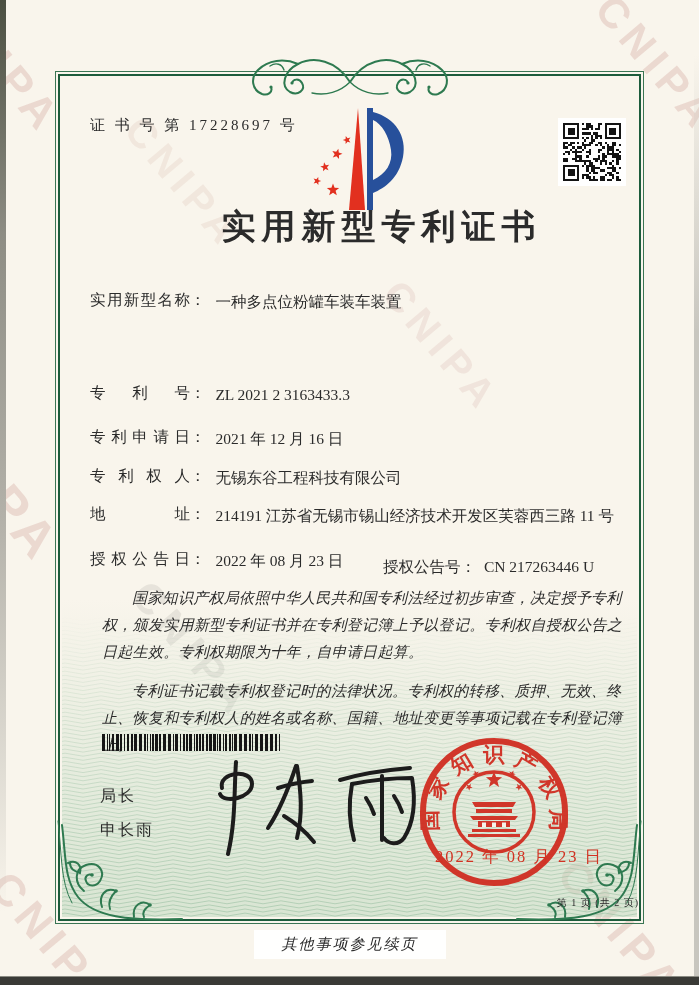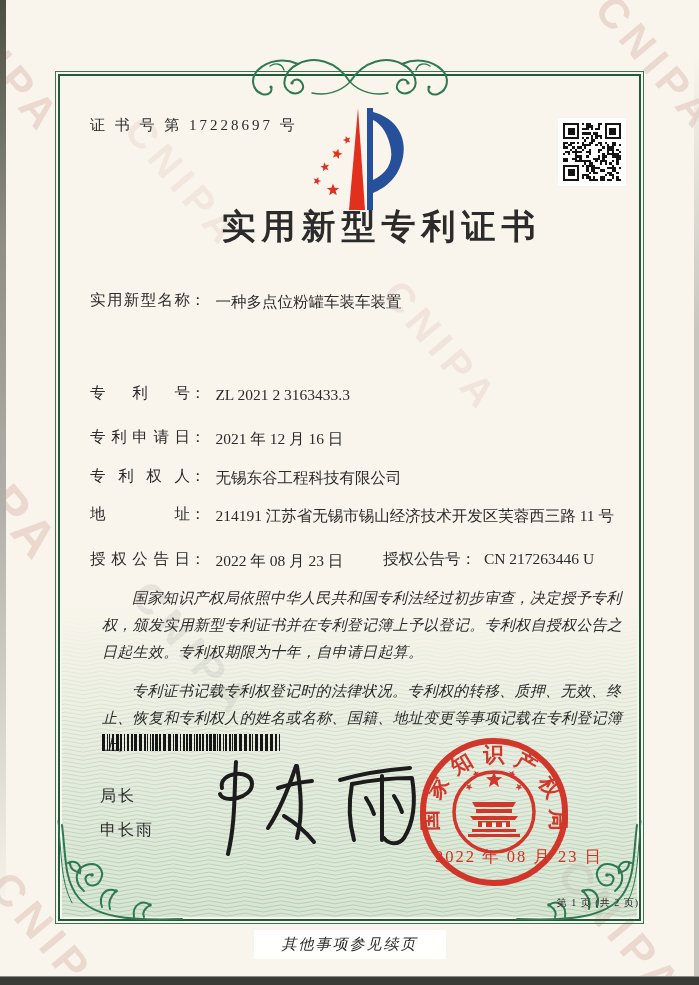--- a/index.html
+++ b/index.html
@@ -25,21 +25,21 @@
   .content{position:absolute;inset:0;z-index:2;}
   .cert-no{position:absolute;left:30px;top:40px;font-size:15px;letter-spacing:3px;}
   .logo{position:absolute;left:232px;top:30px;}
   .qr-box{position:absolute;left:498px;top:42px;background:#fff;padding:5px;line-height:0;}
   .title{position:absolute;left:0;top:128px;width:100%;text-align:center;font-size:34px;font-weight:700;
          letter-spacing:6px;padding-left:32px;}
   .frow{position:absolute;left:30px;width:553px;font-size:15.5px;}
   .flabel{display:inline-block;width:100px;text-align:justify;text-align-last:justify;vertical-align:top;}
   .fcolon{vertical-align:top;}
   .fvalue{display:inline-block;margin-left:6px;max-width:432px;vertical-align:top;line-height:1.5;}
-  .grant2{position:absolute;left:293px;top:0;}
+  .grant2{position:absolute;left:293px;top:8px;}
   .body-text{position:absolute;left:30px;top:497px;width:546px;font-size:15px;line-height:1.8;
              font-style:italic;letter-spacing:0.3px;}
   .body-text p{margin:12px;text-indent:2em;}
   .barcode{position:absolute;left:42px;top:658px;line-height:0;}
   .signoff{position:absolute;left:40px;top:710px;font-size:16px;font-family:"Liberation Sans","DejaVu Sans",sans-serif;}
   .signoff div{margin-bottom:13px;letter-spacing:2px;}
   .signature{position:absolute;left:140px;top:678px;z-index:2;}
   .seal{position:absolute;left:352px;top:654px;z-index:3;}
   .seal-date{position:absolute;left:356px;top:770px;width:206px;text-align:center;z-index:4;
              color:#d23222;font-size:16.5px;letter-spacing:2px;}

